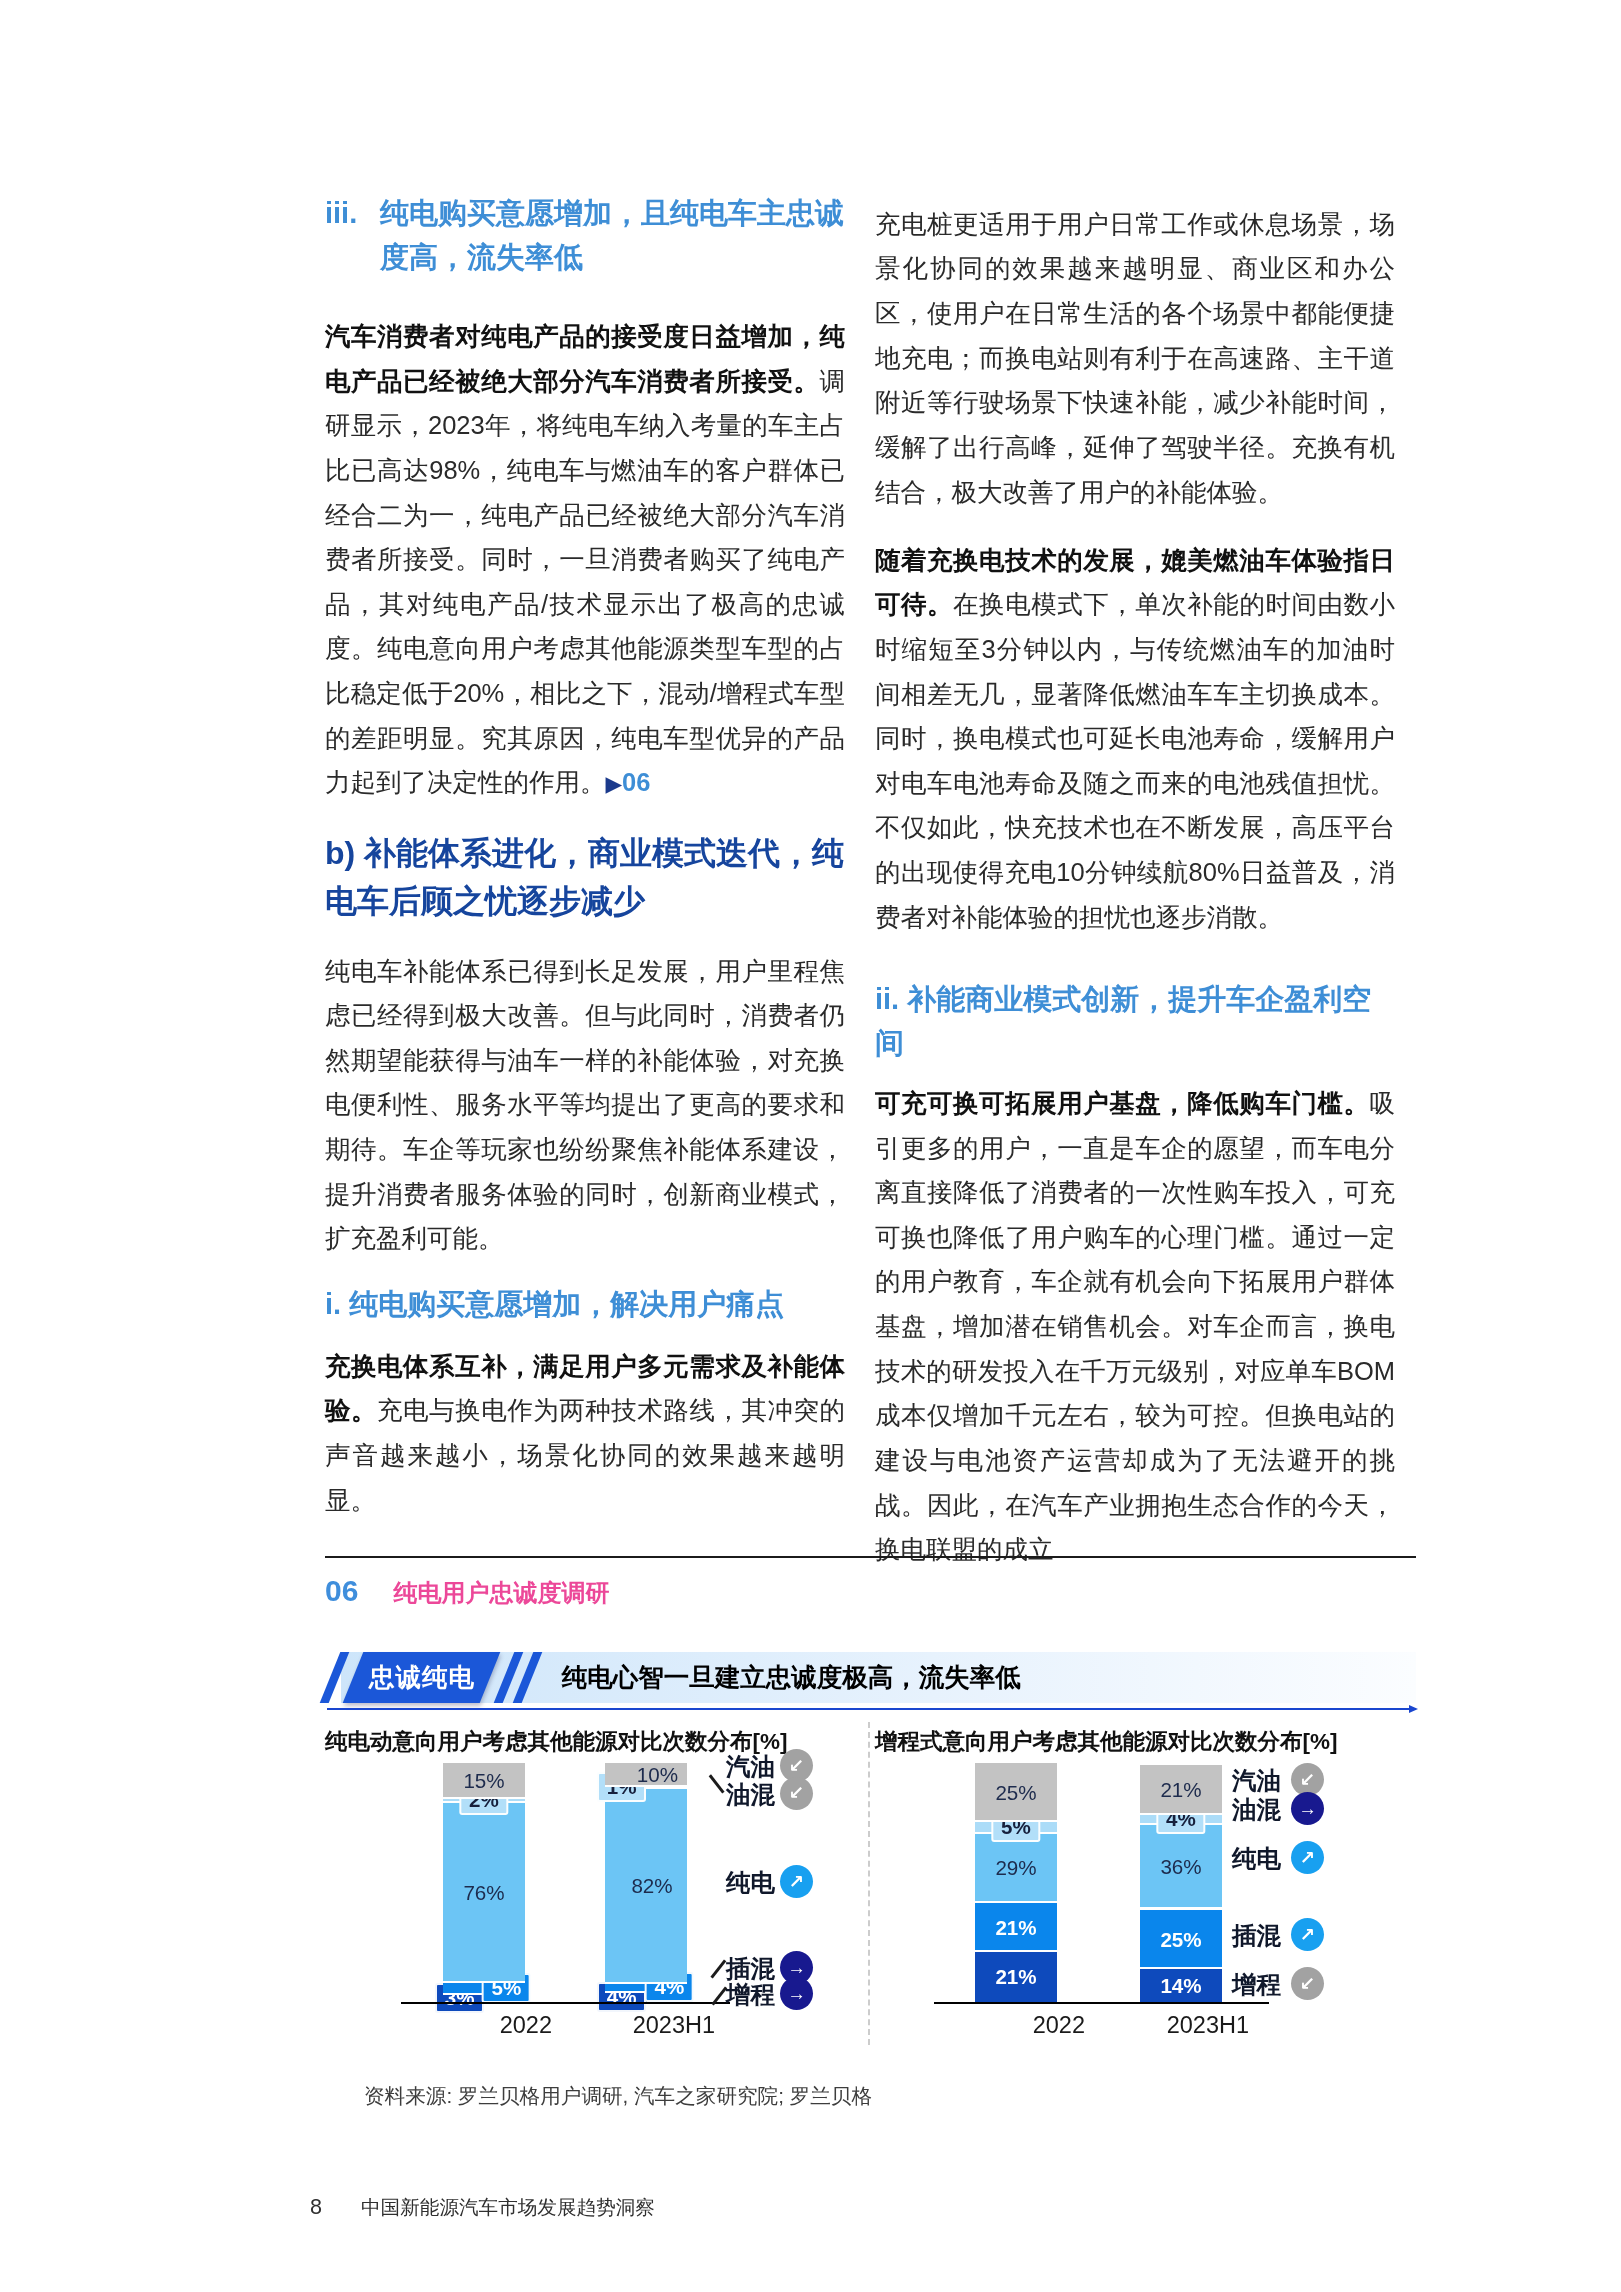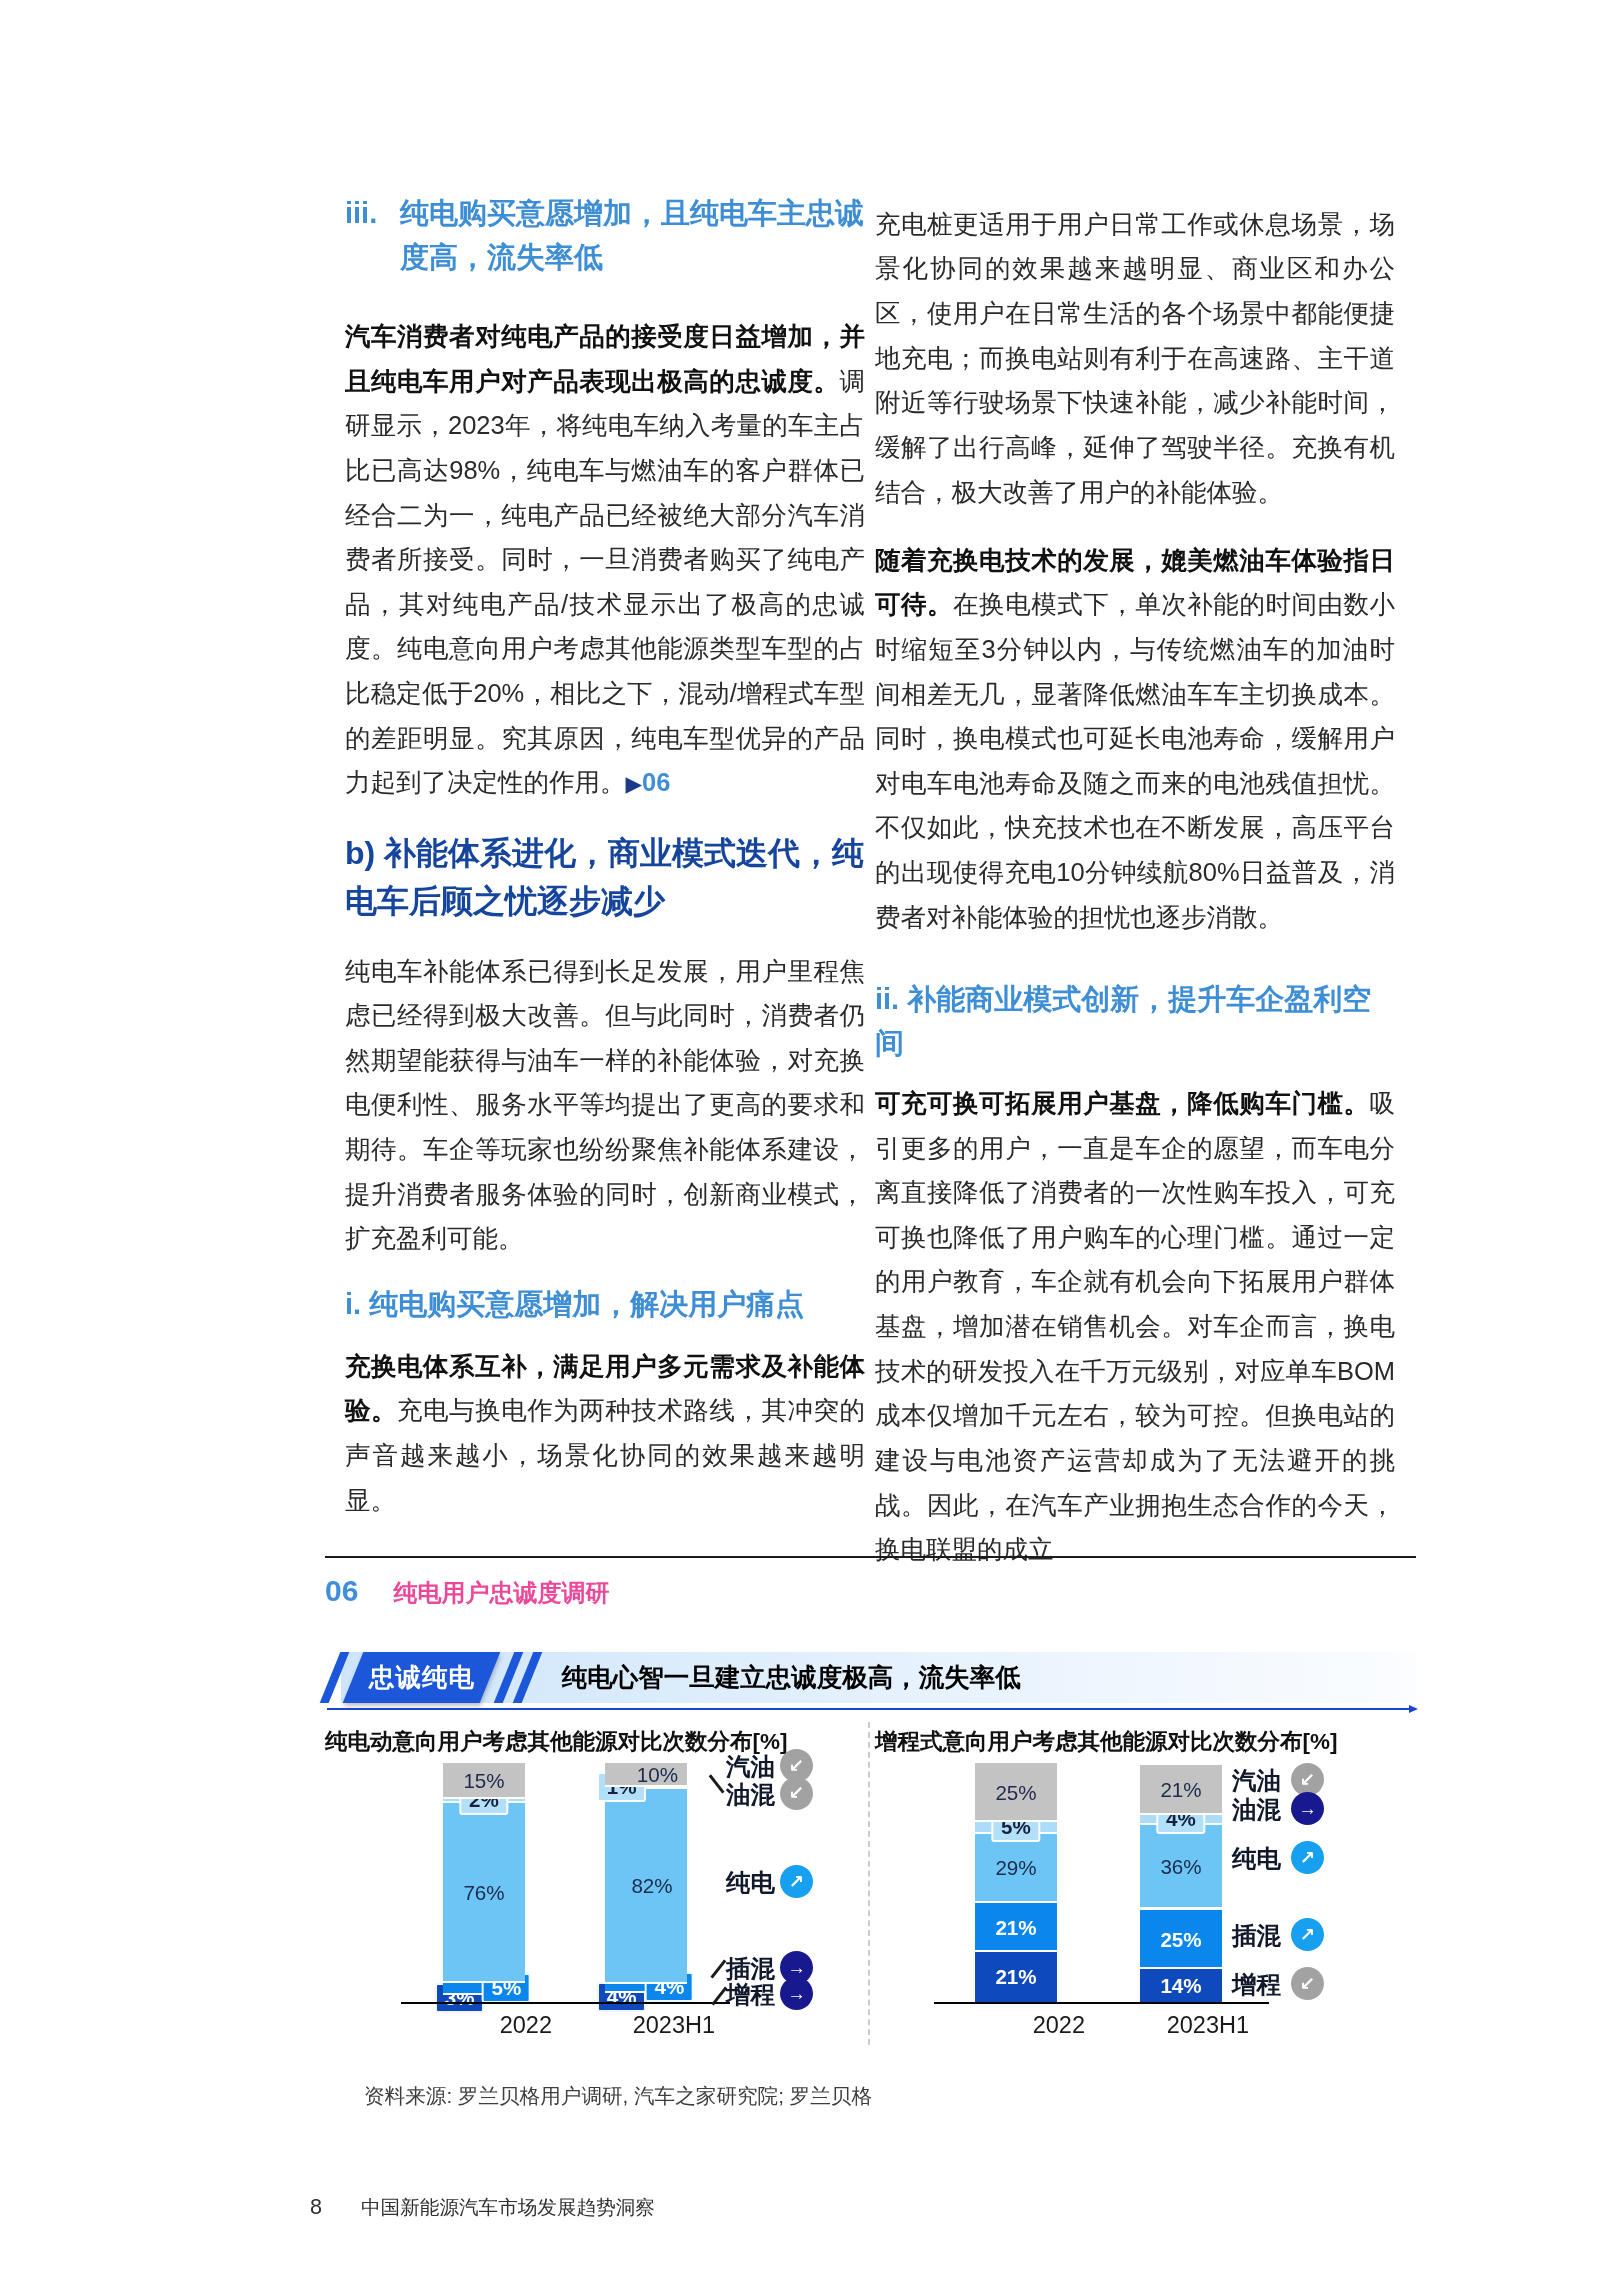--- a/index.html
+++ b/index.html
@@ -4,21 +4,21 @@
 <style>
   * { margin:0; padding:0; box-sizing:border-box; }
   html,body { background:#e8e8e8; }
   body { font-family:"Liberation Sans","DejaVu Sans",sans-serif; }
   .page {
     position:relative; width:1621px; height:2293px; margin:0 auto;
     background:#ffffff; overflow:hidden; color:#262626;
   }
   
   .col { position:absolute; width:520px; font-size:25.5px; line-height:1.75; text-align:justify; color:#2a2a2a; }
-  .col-left  { left:325px; top:192px;margin-left:20px; }
+  .col-left  { left:325px; top:192px; }
   .col-right { left:875px; top:192px; }
   .col p b { color:#111; }
   .h-blue { color:#3e8ed6; font-weight:bold; font-size:29px; line-height:1.5; text-align:left; }
   .h-blue.flex { display:flex; }
   .h-blue .marker { flex:0 0 55px; }
   .h-blue .htext { flex:1; }
   .h-navy { color:#16459d; font-weight:bold; font-size:32px; line-height:1.48; text-align:left; }
   .p1 { margin-top:35px; }
   .hb { margin-top:25.5px; }
   .p2 { margin-top:23.5px; }
@@ -78,21 +78,21 @@
 </head>
 <body>
 
 <div class="page">
 
   <div class="col col-left">
     <div class="h-blue flex">
       <span class="marker">iii.</span>
       <span class="htext">纯电购买意愿增加，且纯电车主忠诚度高，流失率低</span>
     </div>
-    <p class="p1"><b>汽车消费者对纯电产品的接受度日益增加，并且纯电车用户对产品表现出极高的忠诚度。</b><span>调研显示，2023年，将纯电车纳入考量的车主占比已高达98%，纯电车与燃油车的客户群体已经合二为一，纯电产品已经被绝大部分汽车消费者所接受。同时，一旦消费者购买了纯电产品，其对纯电产品/技术显示出了极高的忠诚度。纯电意向用户考虑其他能源类型车型的占比稳定低于20%，相比之下，混动/增程式车型的差距明显。究其原因，纯电车型优异的产品力起到了决定性的作用。</span><span class="fig-ref-arrow">▶</span><span class="fig-ref-num">06</span></p>
+    <p class="p1"><b>汽车消费者对纯电产品的接受度日益增加，纯电产品已经被绝大部分汽车消费者所接受。</b><span>调研显示，2023年，将纯电车纳入考量的车主占比已高达98%，纯电车与燃油车的客户群体已经合二为一，纯电产品已经被绝大部分汽车消费者所接受。同时，一旦消费者购买了纯电产品，其对纯电产品/技术显示出了极高的忠诚度。纯电意向用户考虑其他能源类型车型的占比稳定低于20%，相比之下，混动/增程式车型的差距明显。究其原因，纯电车型优异的产品力起到了决定性的作用。</span><span class="fig-ref-arrow">▶</span><span class="fig-ref-num">06</span></p>
     <div class="h-navy hb">b) 补能体系进化，商业模式迭代，纯电车后顾之忧逐步减少</div>
     <p class="p2">纯电车补能体系已得到长足发展，用户里程焦虑已经得到极大改善。但与此同时，消费者仍然期望能获得与油车一样的补能体验，对充换电便利性、服务水平等均提出了更高的要求和期待。车企等玩家也纷纷聚焦补能体系建设，提升消费者服务体验的同时，创新商业模式，扩充盈利可能。</p>
     <div class="h-blue hi">i. 纯电购买意愿增加，解决用户痛点</div>
     <p class="p3"><b>充换电体系互补，满足用户多元需求及补能体验。</b><span>充电与换电作为两种技术路线，其冲突的声音越来越小，场景化协同的效果越来越明显。</span></p>
   </div>
 
   <div class="col col-right">
     <p class="rp1">充电桩更适用于用户日常工作或休息场景，场景化协同的效果越来越明显、商业区和办公区，使用户在日常生活的各个场景中都能便捷地充电；而换电站则有利于在高速路、主干道附近等行驶场景下快速补能，减少补能时间，缓解了出行高峰，延伸了驾驶半径。充换有机结合，极大改善了用户的补能体验。</p>
     <p class="rp2"><b>随着充换电技术的发展，媲美燃油车体验指日可待。</b><span>在换电模式下，单次补能的时间由数小时缩短至3分钟以内，与传统燃油车的加油时间相差无几，显著降低燃油车车主切换成本。同时，换电模式也可延长电池寿命，缓解用户对电车电池寿命及随之而来的电池残值担忧。不仅如此，快充技术也在不断发展，高压平台的出现使得充电10分钟续航80%日益普及，消费者对补能体验的担忧也逐步消散。</span></p>
     <div class="h-blue rhii">ii. 补能商业模式创新，提升车企盈利空间</div>

